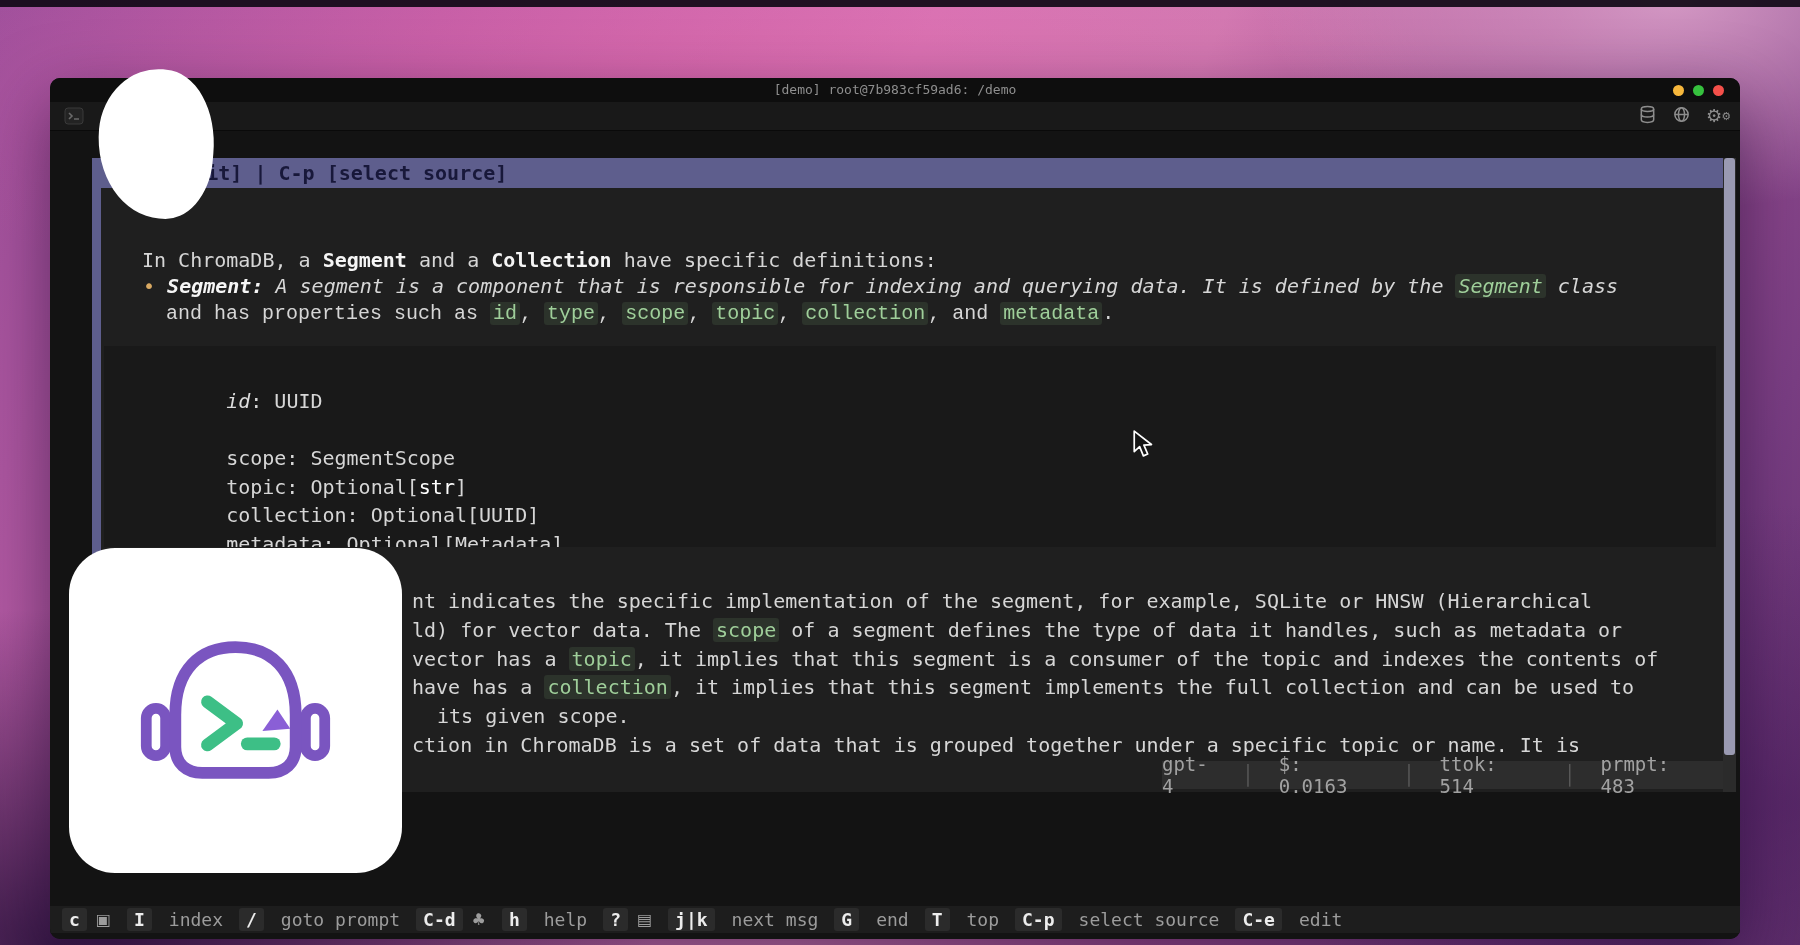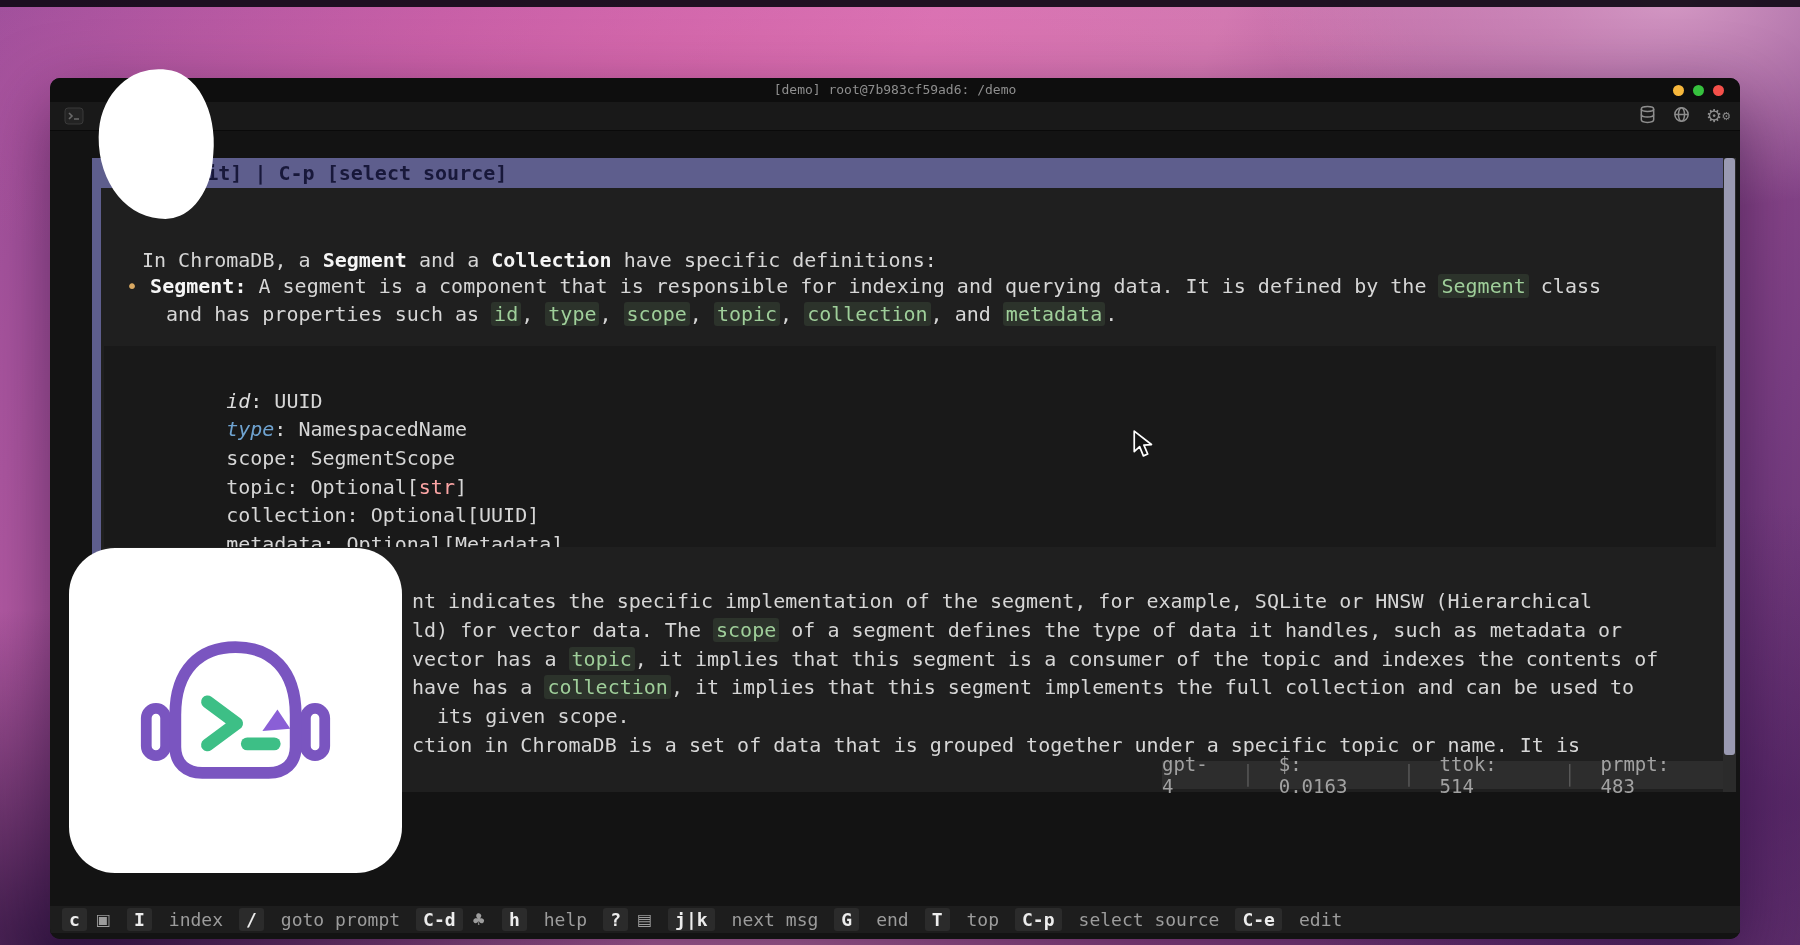--- a/index.html
+++ b/index.html
@@ -33,37 +33,37 @@
   .panel{position:absolute;left:42px;top:80px;width:1644px;height:634px;font-size:20px;}
   .p-header{position:absolute;left:0;top:0;width:1631px;height:30px;background:#5e5e8d;box-sizing:border-box;
     padding-left:30px;line-height:30px;font-weight:bold;font-size:20px;color:#18183a;white-space:pre;}
   .p-left{position:absolute;left:0;top:30px;width:9px;height:604px;background:#5e5e8d;}
   .p-body{position:absolute;left:9px;top:30px;width:1622px;height:604px;background:#1f1f1f;}
   .p-scroll{position:absolute;left:1631px;top:0;width:13px;height:634px;background:#2b2b2b;}
   .p-thumb{position:absolute;left:1px;top:0;width:11px;height:597px;background:#9a9ab2;border-radius:3px;}
 
   .line{position:absolute;white-space:pre;line-height:28px;height:28px;color:#d6d6d6;}
   .l-intro{left:50px;top:56px;margin-top:32px;}
-  .l-b1{left:34px;top:114px;}
-  .l-b2{left:74px;top:142px;}
+  .l-b1{left:51px;top:114px;font-style:italic;}
+  .l-b2{left:74px;top:142px;font-family:Liberation Mono, monospace;}
   .codeblock{position:absolute;left:12px;top:188px;width:1612px;height:201px;background:#191919;overflow:hidden;}
   .cl{position:absolute;left:74px;white-space:pre;line-height:28px;color:#d6d6d6;}
   .cl1{top:12px}.cl2{top:41px}.cl3{top:69px}.cl4{top:98px}.cl5{top:127px}.cl6{top:155px}.cl7{top:184px}
   .l-p1{left:320px;top:429px}.l-p2{left:320px;top:458px}.l-p3{left:320px;top:487px}
   .l-p4{left:320px;top:515px}.l-p5{left:345px;top:544px}.l-p6{left:320px;top:573px}
 
   .s-plain{color:#d6d6d6}
   .s-bold{color:#f5f5f5;font-weight:bold}
   .s-bullet{color:#d9a962}
   .s-code{color:#9fcf9a;background:#2c332b;border-radius:3px;padding:0 3px}
   .s-kw{color:#d36fa2}
   .s-cls{color:#85c285}
   .s-builtin{color:#dcdcdc;font-style:italic}
   .s-builtin2{color:#6fa3d0;font-style:italic}
-  .s-type{color:#fca5a5}
+  .s-type{color:#ffffff}
 
   .statusbar{position:absolute;left:1070px;top:603px;width:561px;height:28px;background:#2d2d2d;display:flex;
     justify-content:flex-end;align-items:center;gap:25px;padding-right:12px;box-sizing:border-box;font-size:19px;color:#a2a2a2;}
   .statussep{color:#585858;}
 
   .footer{position:absolute;left:0;bottom:6px;width:100%;height:27px;background:#1d1d1d;display:flex;
     align-items:center;padding-left:12px;box-sizing:border-box;font-size:18px;}
   .fitem{display:flex;align-items:center;margin-right:16px;}
   .fkey{background:#2b2b2b;color:#ededed;font-weight:bold;padding:1px 7px;border-radius:3px;}
   .flabel{color:#9c9c9c;margin-left:17px;white-space:pre;}
@@ -129,21 +129,20 @@
       <div class="p-header">C-e [edit] | C-p [select source]</div>
       <div class="p-left"></div>
       <div class="p-body"></div>
 
       <div class="line l-intro"><span class="s-plain">In ChromaDB, a </span><span class="s-bold">Segment</span><span class="s-plain"> and a </span><span class="s-bold">Collection</span><span class="s-plain"> have specific definitions:</span></div>
       <div class="line l-b1"><span class="s-bullet">• </span><span class="s-bold">Segment:</span><span class="s-plain"> A segment is a component that is responsible for indexing and querying data. It is defined by the </span><span class="s-code">Segment</span><span class="s-plain"> class</span></div>
       <div class="line l-b2"><span class="s-plain">and has properties such as </span><span class="s-code">id</span><span class="s-plain">, </span><span class="s-code">type</span><span class="s-plain">, </span><span class="s-code">scope</span><span class="s-plain">, </span><span class="s-code">topic</span><span class="s-plain">, </span><span class="s-code">collection</span><span class="s-plain">, and </span><span class="s-code">metadata</span><span class="s-plain">.</span></div>
 
       <div class="codeblock">
         <div class="cl cl2"><span class="s-plain">    </span><span class="s-builtin">id</span><span class="s-plain">: UUID</span></div>
-        <div class="cl cl3"><span class="s-plain">    </span><span class="s-builtin2">type</span><span class="s-plain">: NamespacedName</span></div>
         <div class="cl cl4"><span class="s-plain">    scope: SegmentScope</span></div>
         <div class="cl cl5"><span class="s-plain">    topic: Optional[</span><span class="s-type">str</span><span class="s-plain">]</span></div>
         <div class="cl cl7"><span class="s-plain">    metadata: Optional[Metadata]</span></div>
         <div class="cl cl6"><span class="s-plain">    collection: Optional[UUID]</span></div>
       </div>
 
       <div class="line l-p1"><span class="s-plain">nt indicates the specific implementation of the segment, for example, SQLite or HNSW (Hierarchical</span></div>
       <div class="line l-p2"><span class="s-plain">ld) for vector data. The </span><span class="s-code">scope</span><span class="s-plain"> of a segment defines the type of data it handles, such as metadata or</span></div>
       <div class="line l-p3"><span class="s-plain">vector has a </span><span class="s-code">topic</span><span class="s-plain">, it implies that this segment is a consumer of the topic and indexes the contents of</span></div>
       <div class="line l-p4"><span class="s-plain">have has a </span><span class="s-code">collection</span><span class="s-plain">, it implies that this segment implements the full collection and can be used to</span></div>

